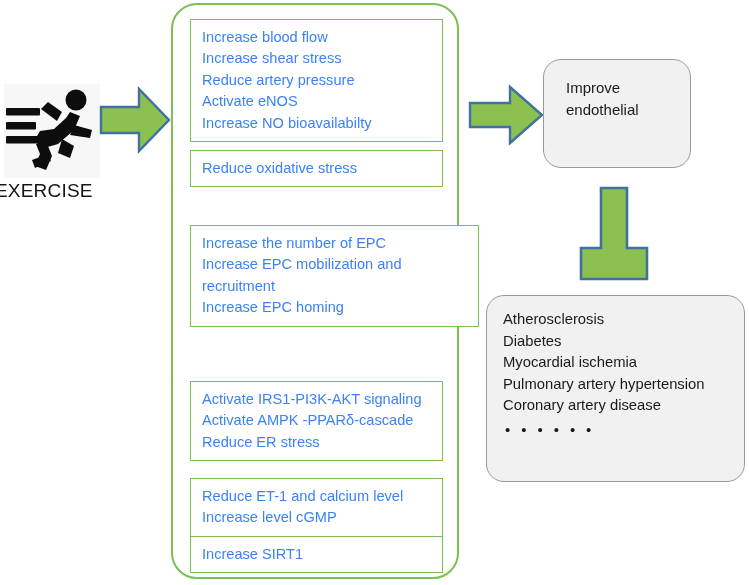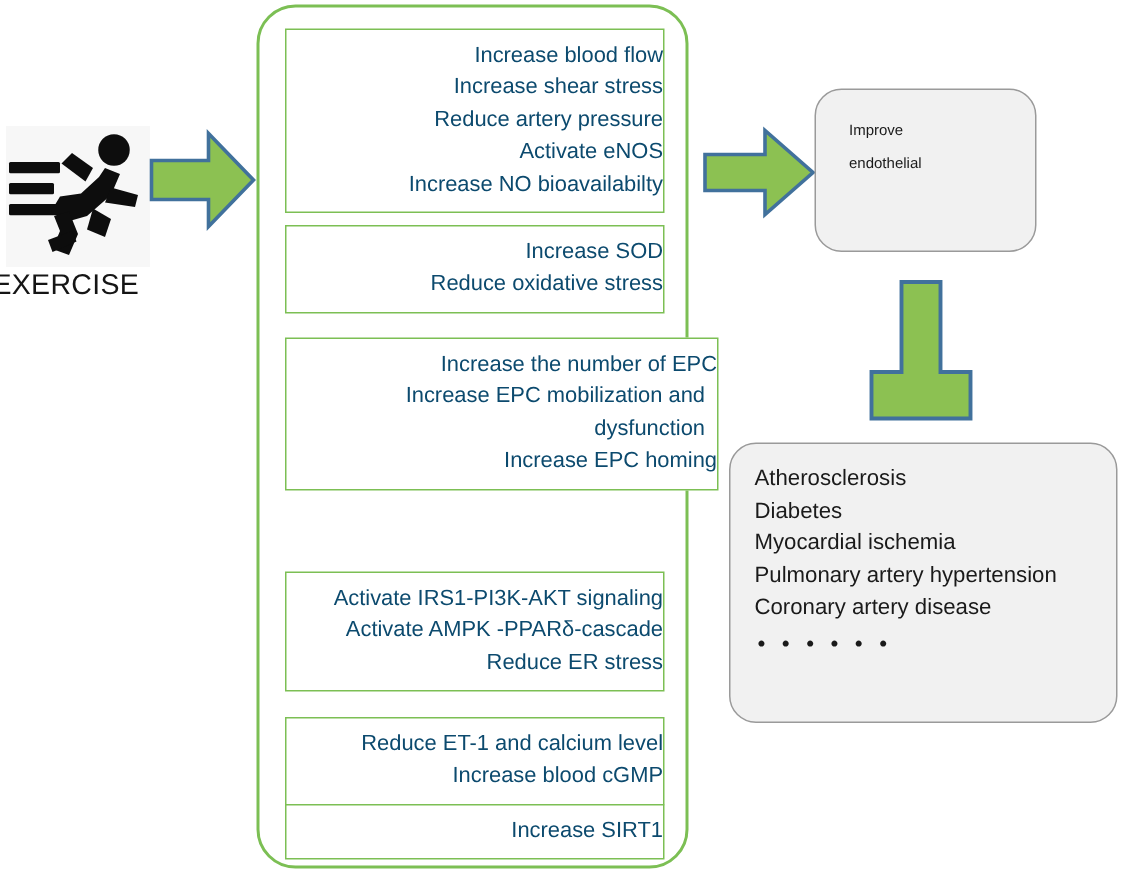--- a/index.html
+++ b/index.html
@@ -71,42 +71,41 @@
   .mech-box {
     position: absolute;
     left: 190px;
     width: 253px;
     box-sizing: border-box;
     border: 1.6px solid #7cbf54;
     background: #ffffff;
     padding: 7px 0 7px 11px;
     font-size: 14.6px;
     line-height: 21.4px;
-    color: #0c4a6e;
-    text-align: right;
+    color: #3b82f6;
   }
   .mech-box .line { white-space: nowrap; }
   .mech-box .line.wrap { white-space: normal; }
 
   
   .gray-box {
     position: absolute;
     box-sizing: border-box;
     background: #f1f1f1;
     border: 1.4px solid #9a9a9a;
     border-radius: 18px;
     color: #1a1a1a;
   }
   #improve-box {
     left: 543px;
     top: 59px;
     width: 148px;
     height: 109px;
     padding: 17px 0 0 22px;
-    font-size: 10px;
+    font-size: 15px;
     line-height: 22px;
   }
   #disease-box {
     left: 486px;
     top: 295px;
     width: 259px;
     height: 187px;
     padding: 13px 0 0 16px;
     font-size: 14.8px;
     line-height: 21.6px;
@@ -162,40 +161,39 @@
 
   <div class="mech-box" style="top:19px;">
     <div class="line">Increase blood flow</div>
     <div class="line">Increase shear stress</div>
     <div class="line">Reduce artery pressure</div>
     <div class="line">Activate eNOS</div>
     <div class="line">Increase NO bioavailabilty</div>
   </div>
 
   <div class="mech-box" style="top:150px;">
-    <div class="line">Increase SOD</div>
     <div class="line">Reduce oxidative stress</div>
   </div>
 
   <div class="mech-box" style="top:225px; width:289px;">
     <div class="line">Increase the number of EPC</div>
-    <div class="line wrap" style="padding-right:8px;">Increase EPC mobilization and dysfunction</div>
+    <div class="line wrap" style="padding-right:8px;">Increase EPC mobilization and recruitment</div>
     <div class="line">Increase EPC homing</div>
   </div>
 
 
   <div class="mech-box" style="top:381px;">
     <div class="line">Activate IRS1-PI3K-AKT signaling</div>
     <div class="line">Activate AMPK -PPARδ-cascade</div>
     <div class="line">Reduce ER stress</div>
   </div>
 
   <div class="mech-box" style="top:478px;">
     <div class="line">Reduce ET-1 and calcium level</div>
-    <div class="line">Increase blood cGMP</div>
+    <div class="line">Increase level cGMP</div>
   </div>
 
   <div class="mech-box" style="top:536px;">
     <div class="line">Increase SIRT1</div>
   </div>
 
   <div class="block-arrow" style="left:468px; top:84px;">
     <svg width="76" height="62" viewBox="0 0 76 62" xmlns="http://www.w3.org/2000/svg">
       <polygon points="2,19 42,19 42,3 74,31 42,59 42,43 2,43" fill="#8cc152" stroke="#41719c" stroke-width="2.4" stroke-linejoin="miter"></polygon>
     </svg>

